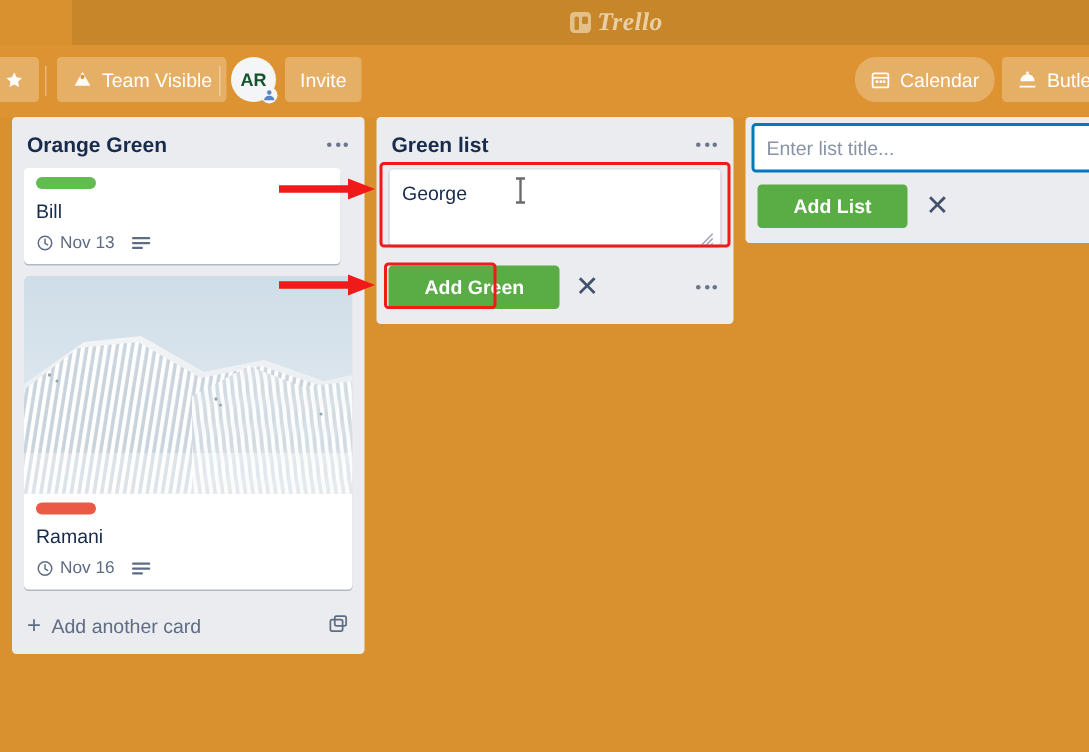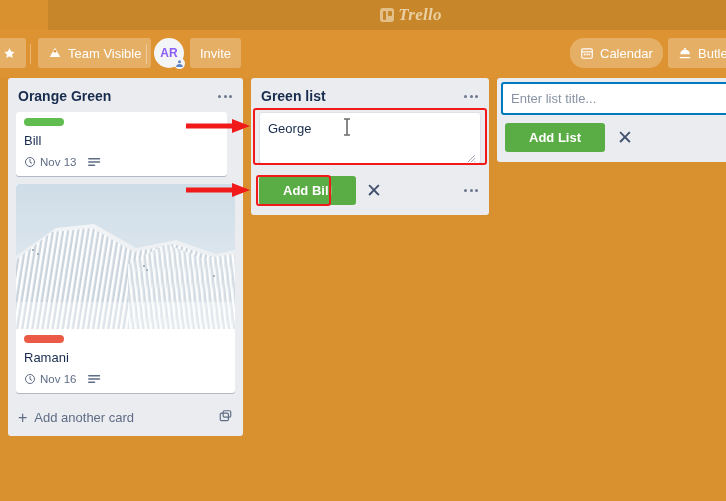--- a/index.html
+++ b/index.html
@@ -50,21 +50,21 @@
     box-sizing: border-box;
   }
   .hbtn svg { display: block; }
   .divider {
     position: absolute; top: 14px; width: 1px; height: 20px;
     background: rgba(255,255,255,.35);
   }
   .avatar {
     position: absolute; top: 8px; left: 154px;
     width: 30px; height: 30px; border-radius: 50%;
-    background: #f4f5f7; color: #8b5cf6;
+    background: #f4f5f7; color: #14532d;
     font-size: 12px; font-weight: 700;
     display: flex; align-items: center; justify-content: center;
   }
   .avatar-badge {
     position: absolute; right: -1px; bottom: -1px;
     width: 11px; height: 11px; border-radius: 50%;
     background: #f4f5f7;
     display: flex; align-items: center; justify-content: center;
   }
 
@@ -340,21 +340,21 @@
       </div>
 
       <div class="composer" style="position:relative;">
         <textarea placeholder="" style="">George</textarea>
         <svg class="resize-grip" viewBox="0 0 10 10">
           <path d="M9 1 L1 9 M9 4.5 L4.5 9 M9 8 L8 9" stroke="#97a0af" stroke-width="1" fill="none"></path>
         </svg>
       </div>
 
       <div class="composer-actions">
-        <button class="btn-green">Add Bill</button>
+        <button class="btn-green">Add Green</button>
         <span class="xclose">✕</span>
         <span class="dots" style="margin-left:auto;">
           <i></i>
             <i></i>
             <i></i>
         </span>
       </div>
     </div>
 
     <div class="addlist" style="left:497px; width:245px;">

